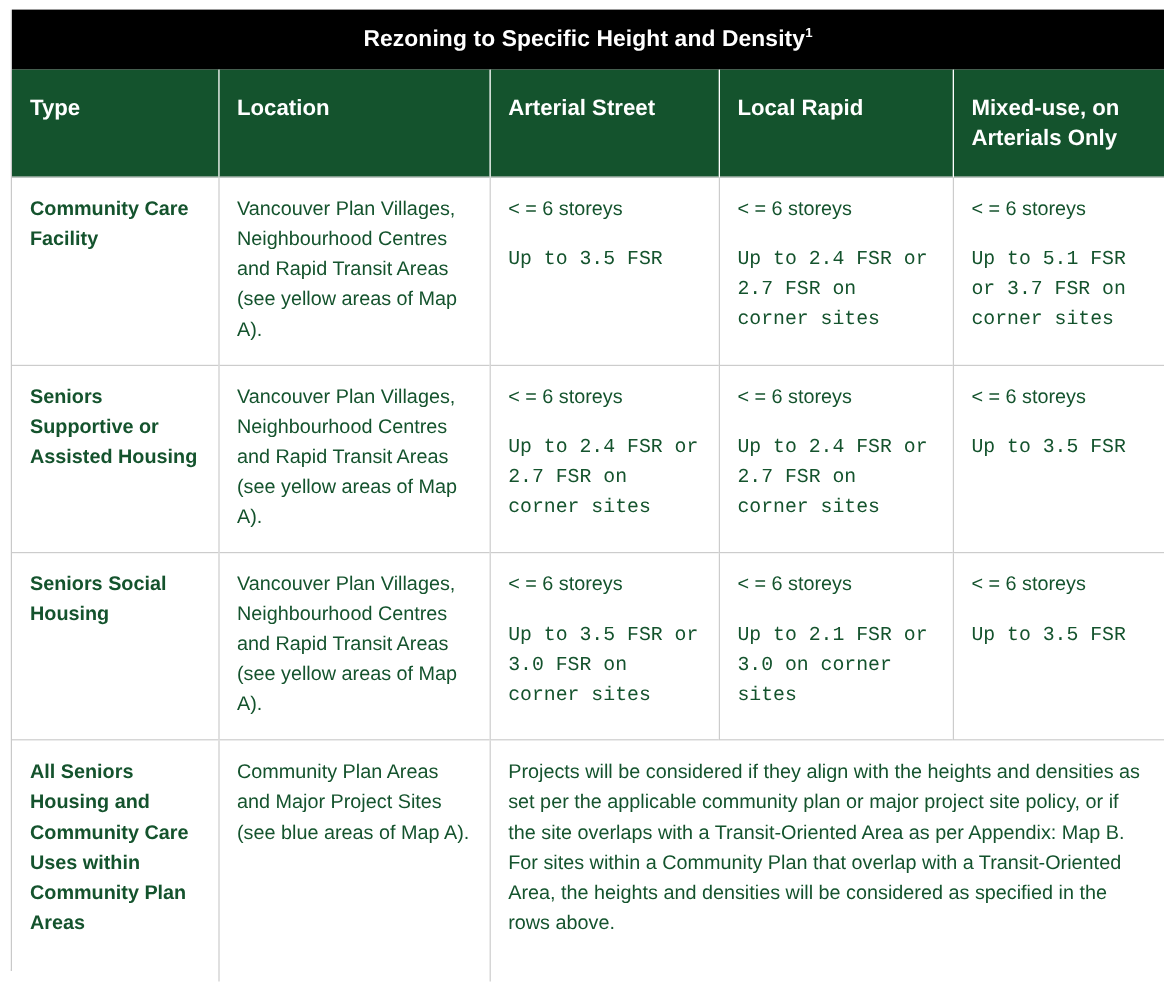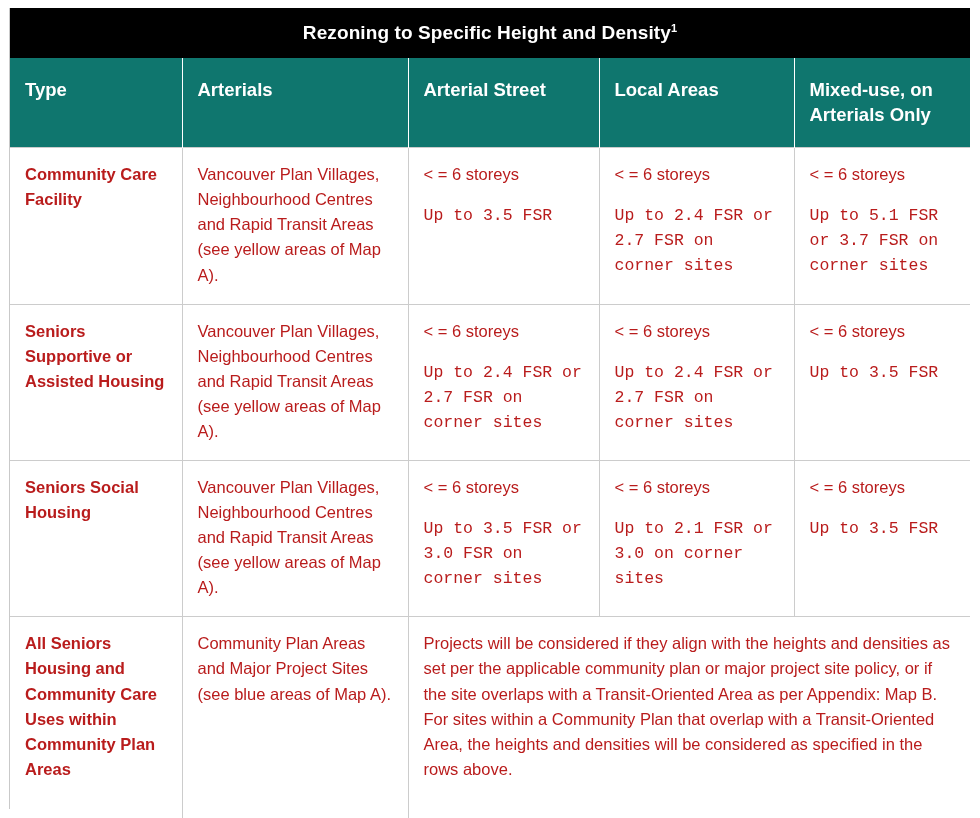--- a/index.html
+++ b/index.html
@@ -50,21 +50,21 @@
     box-sizing: border-box;
   }
   sup.fn {
     font-size: 11px;
     vertical-align: super;
     line-height: 0;
     font-weight: bold;
   }
   
   tr.head-row th {
-    background: #0f766e;
+    background: #14532d;
     color: #ffffff;
     font-size: 18.5px;
     font-weight: bold;
     text-align: left;
     vertical-align: top;
     padding: 20px 14px 20px 15px;
     border-left: 1px solid #ffffff;
     line-height: 1.33;
     height: 84px;
     box-sizing: border-box;
@@ -72,21 +72,21 @@
   tr.head-row th:first-child {
     border-left: none;
   }
   
   table.rezoning td {
     border-top: 1px solid #cccccc;
     border-left: 1px solid #cccccc;
     vertical-align: top;
     padding: 14px 14px 16px 15px;
     font-size: 16.5px;
-    color: #b91c1c;
+    color: #14532d;
     line-height: 1.52;
     background: #ffffff;
   }
   table.rezoning td:first-child {
     border-left: none;
   }
   td.type-cell {
     font-weight: bold;
   }
   .cell-line { display: block; }
@@ -120,23 +120,23 @@
           <col class="c3">
           <col class="c4">
           <col class="c5">
       </colgroup>
       <thead>
         <tr class="title-row">
           <th colspan="5"><span>Rezoning to Specific Height and Density</span><sup class="fn">1</sup></th>
         </tr>
         <tr class="head-row">
           <th>Type</th>
-          <th>Arterials</th>
+          <th>Location</th>
           <th>Arterial Street</th>
-          <th>Local Areas</th>
+          <th>Local Rapid</th>
           <th>Mixed-use, on Arterials Only</th>
         </tr>
       </thead>
       <tbody>
         <tr class="r1">
           <td class="type-cell">Community Care Facility</td>
           <td>Vancouver Plan Villages, Neighbourhood Centres and Rapid Transit Areas (see yellow areas of Map A).</td>
           <td>
             <span class="cell-line">&lt; = 6 storeys</span>
             <span class="cell-line">Up to 3.5 FSR</span>

